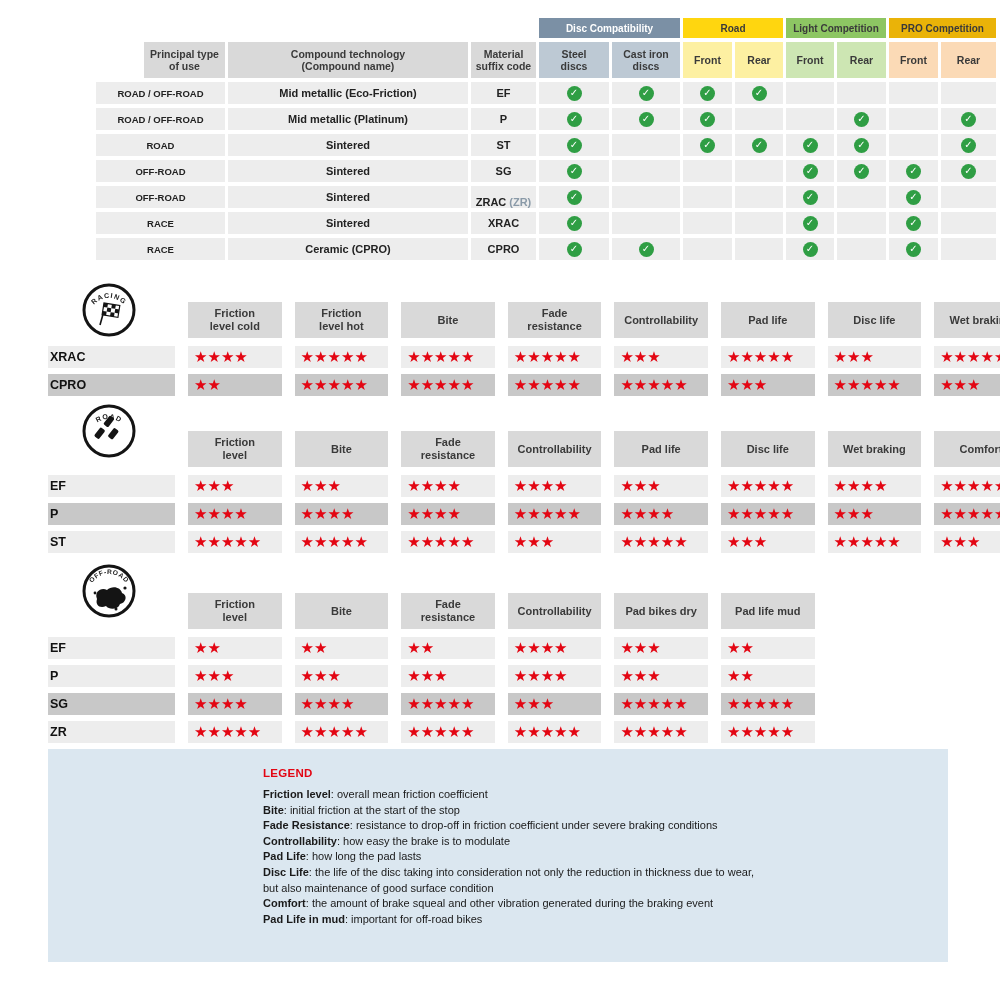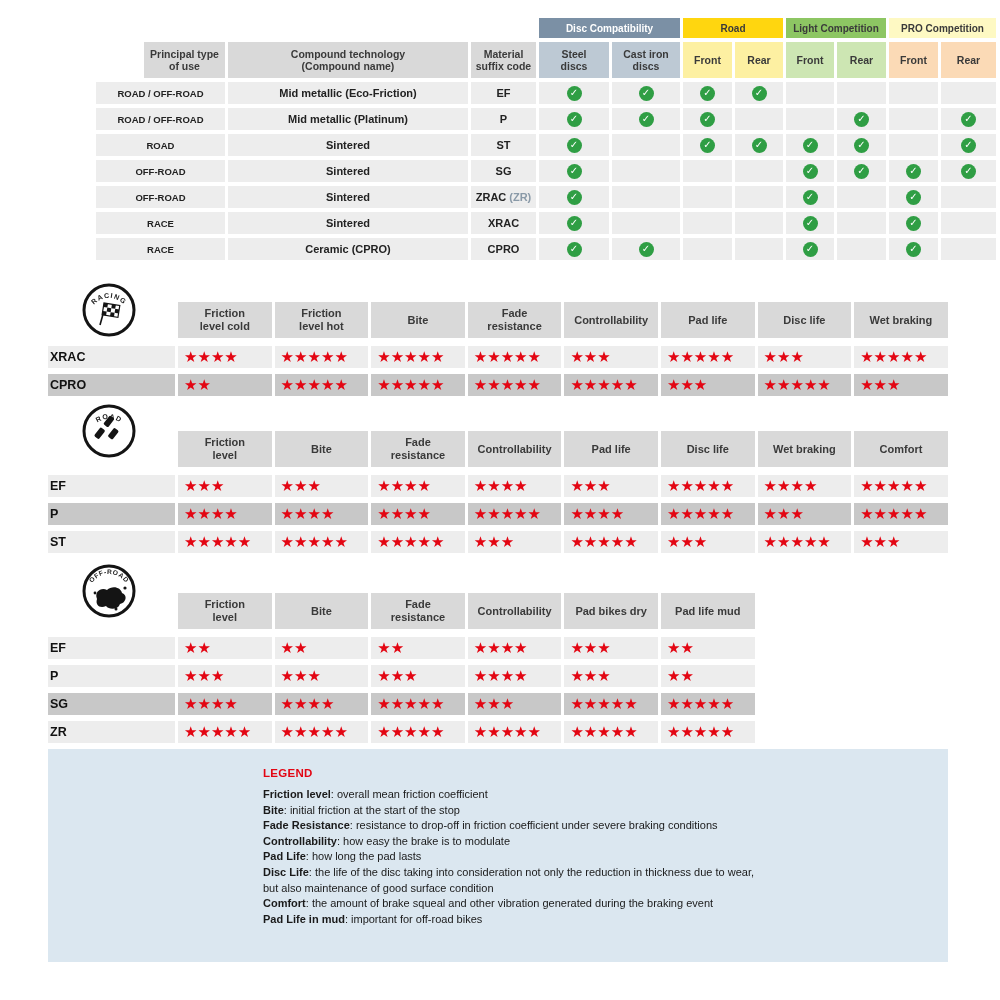--- a/index.html
+++ b/index.html
@@ -33,21 +33,21 @@
   
   .rating-section { position:relative; }
   #racing-section { margin-top:42px; }
   #road-section   { margin-top:35px; }
   #offroad-section{ margin-top:40px; }
   .section-icon { position:absolute; left:33px; }
   #racing-section .section-icon { top:-20px; }
   #road-section .section-icon   { top:-28px; }
   #offroad-section .section-icon{ top:-30px; }
 
-  .r-head, .r-row { display:grid; column-gap:3px; }
+  .r-head, .r-row { display:grid; column-gap:13px; }
   .cols-8 .r-head, .cols-8 .r-row { grid-template-columns:127px repeat(8,93.6px); }
   .cols-6 .r-head, .cols-6 .r-row { grid-template-columns:127px repeat(6,93.6px); }
   .r-head { margin-bottom:8px; }
   .r-spacer { background:transparent; }
   .r-h {
     height:36px; background:var(--header-gray); display:flex; align-items:center; justify-content:center;
     text-align:center; font-size:11px; font-weight:bold; color:#3a3a3a; white-space:pre-line; line-height:1.15;
   }
   .r-row { height:22px; margin-bottom:6px; }
   .r-row.light > div { background:var(--row-light); }
@@ -71,21 +71,21 @@
 </style>
 </head>
 <body>
 
 <div class="page">
 
   <div id="compat-grid">
       <div class="group-h" style="background: rgb(123, 144, 165); color: rgb(255, 255, 255); grid-area: 1 / 4 / auto / span 2;">Disc Compatibility</div>
       <div class="group-h" style="background: rgb(255, 214, 15); color: rgb(58, 58, 58); grid-area: 1 / 6 / auto / span 2;">Road</div>
       <div class="group-h" style="background: rgb(141, 198, 99); color: rgb(58, 58, 58); grid-area: 1 / 8 / auto / span 2;">Light Competition</div>
-      <div class="group-h" style="background: #fef9c3; color: rgb(58, 58, 58); grid-area: 1 / 10 / auto / span 2;">PRO Competition</div>
+      <div class="group-h" style="background: #eab308; color: rgb(58, 58, 58); grid-area: 1 / 10 / auto / span 2;">PRO Competition</div>
       <div class="col-h" style="grid-area: 2 / 1; margin-left: 48px;">Principal type
 of use</div>
       <div class="col-h" style="grid-area: 2 / 2;">Compound technology
 (Compound name)</div>
       <div class="col-h" style="grid-area: 2 / 3;">Material
 suffix code</div>
       <div class="col-h" style="grid-area: 2 / 4; background: rgb(189, 201, 212);">Steel
 discs</div>
       <div class="col-h" style="grid-area: 2 / 5; background: rgb(189, 201, 212);">Cast iron
 discs</div>
@@ -182,21 +182,21 @@
         <span class="check">✓</span>
       </div>
       <div class="cell check-cell" style="grid-row: 6;">
         <span class="check">✓</span>
       </div>
       <div class="cell check-cell" style="grid-row: 6;">
         <span class="check">✓</span>
       </div>
       <div class="cell use-cell" style="grid-row: 7;">OFF-ROAD</div>
       <div class="cell compound-cell" style="grid-row: 7;">Sintered</div>
-      <div class="cell code-cell" style="grid-row: 7;">
+      <div class="cell code-cell" style="grid-row: 7; align-items: flex-end;">
         <span>ZRAC</span>
         <span class="code-note">(ZR)</span>
       </div>
       <div class="cell check-cell" style="grid-row: 7;">
         <span class="check">✓</span>
       </div>
       <div class="cell check-cell" style="grid-row: 7;"></div>
       <div class="cell check-cell" style="grid-row: 7;"></div>
       <div class="cell check-cell" style="grid-row: 7;"></div>
       <div class="cell check-cell" style="grid-row: 7;">

